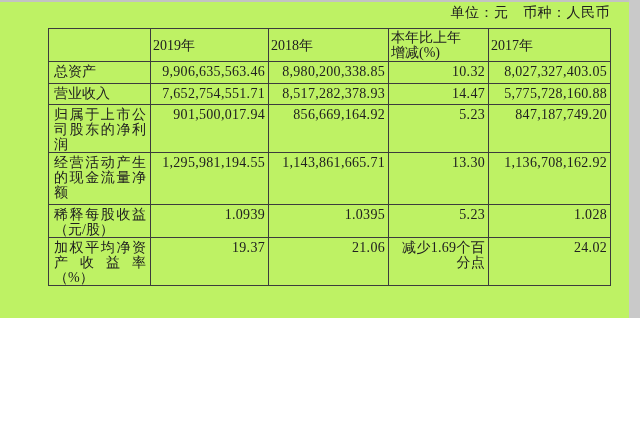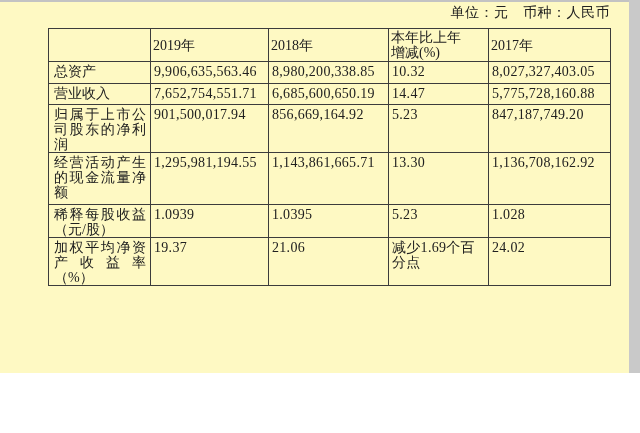--- a/index.html
+++ b/index.html
@@ -3,22 +3,22 @@
 <meta charset="utf-8">
 <style>
   html, body {
     margin: 0;
     padding: 0;
     background: #ffffff;
   }
   .page {
     position: relative;
     width: 640px;
-    height: 373px;
-    background: #fef9c3;
+    height: 318px;
+    background: #bef264;
     overflow: hidden;
     font-family: "Liberation Serif", "DejaVu Serif", serif;
     color: #202020;
   }
   .edge-top {
     position: absolute;
     left: 0; top: 0;
     width: 640px; height: 2px;
     background: #c3c3c3;
   }
@@ -53,21 +53,21 @@
   }
   table.fin thead th {
     font-weight: normal;
     text-align: left;
     vertical-align: middle;
     white-space: pre-line;
     padding: 1px 2px;
   }
   table.fin tbody td {
     vertical-align: top;
-    text-align: left;
+    text-align: right;
     padding: 2px 3px 0 3px;
     letter-spacing: 0.3px;
   }
   table.fin tbody td.lbl {
     text-align: justify;
     text-justify: inter-ideograph;
     padding: 2px 4px 0 5px;
     letter-spacing: 0;
     margin-top: 37px;
   }
@@ -103,21 +103,21 @@
       <tr style="height:22px">
         <td class="lbl">总资产</td>
         <td>9,906,635,563.46</td>
         <td>8,980,200,338.85</td>
         <td>10.32</td>
         <td>8,027,327,403.05</td>
       </tr>
       <tr style="height:21px">
         <td class="lbl">营业收入</td>
         <td>7,652,754,551.71</td>
-        <td>6,685,600,650.19</td>
+        <td>8,517,282,378.93</td>
         <td>14.47</td>
         <td>5,775,728,160.88</td>
       </tr>
       <tr style="height:45px">
         <td class="lbl">归属于上市公司股东的净利润</td>
         <td>901,500,017.94</td>
         <td>856,669,164.92</td>
         <td>5.23</td>
         <td>847,187,749.20</td>
       </tr>

